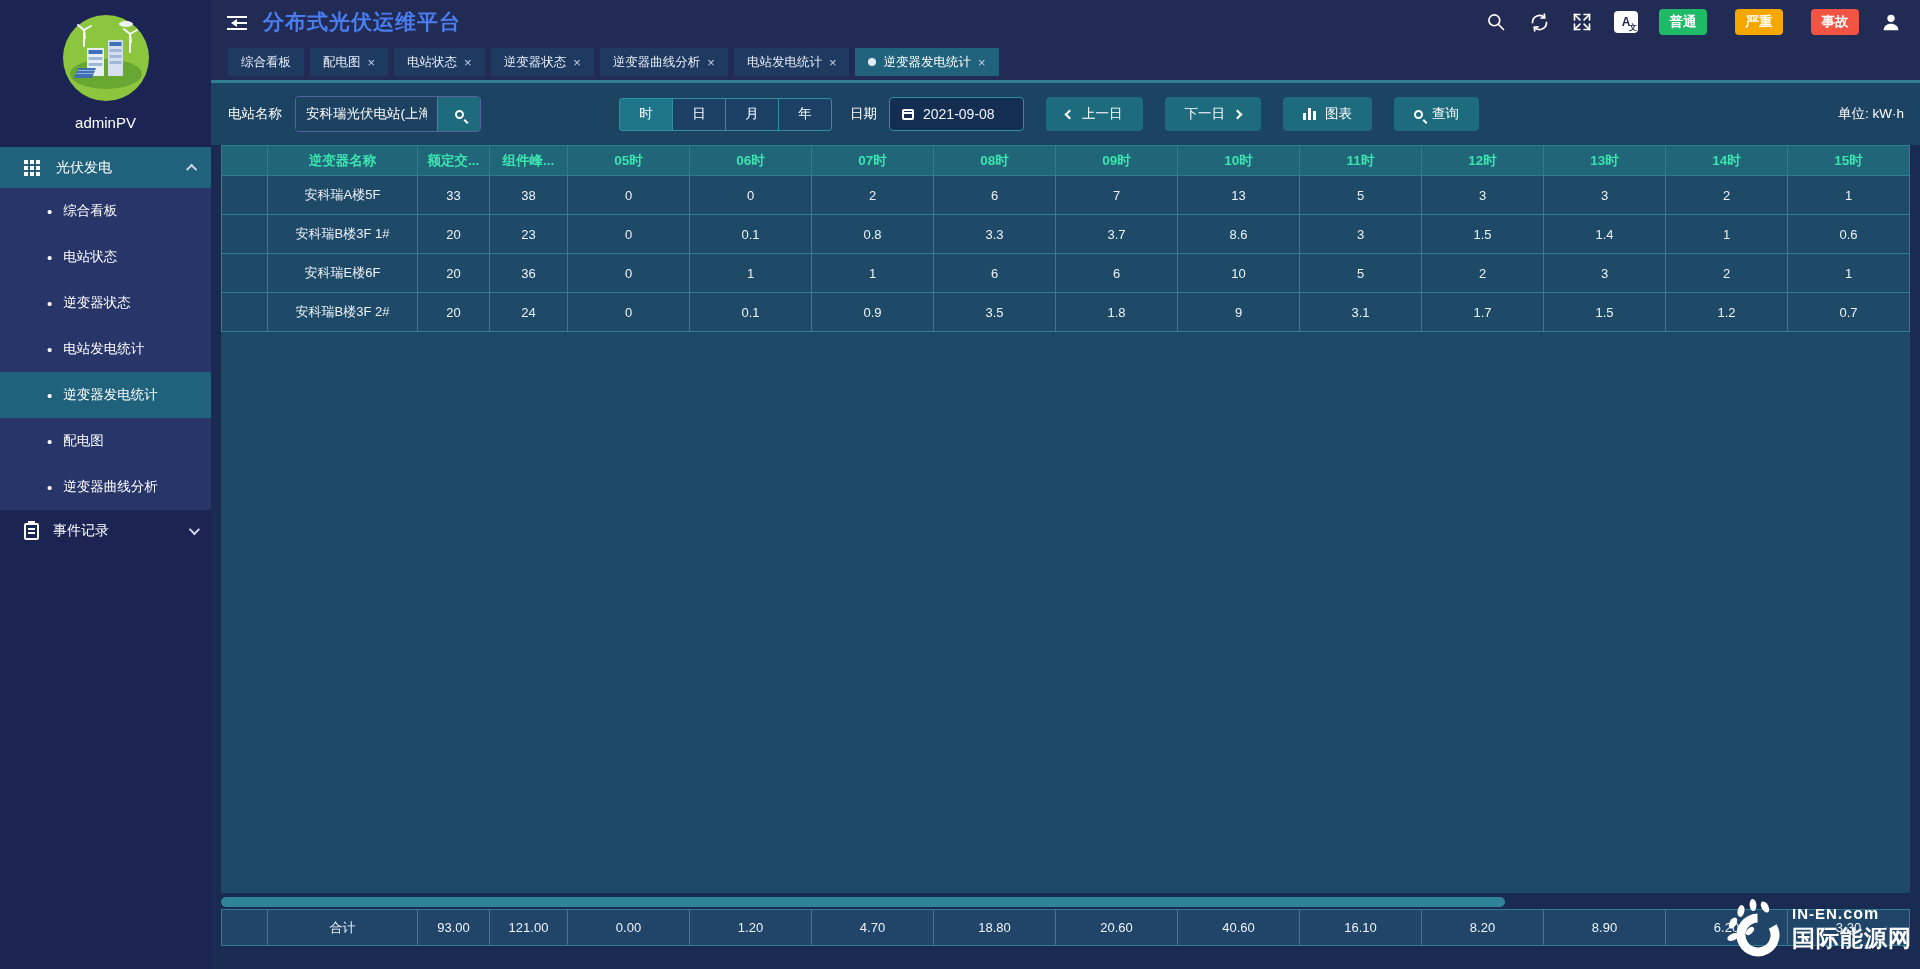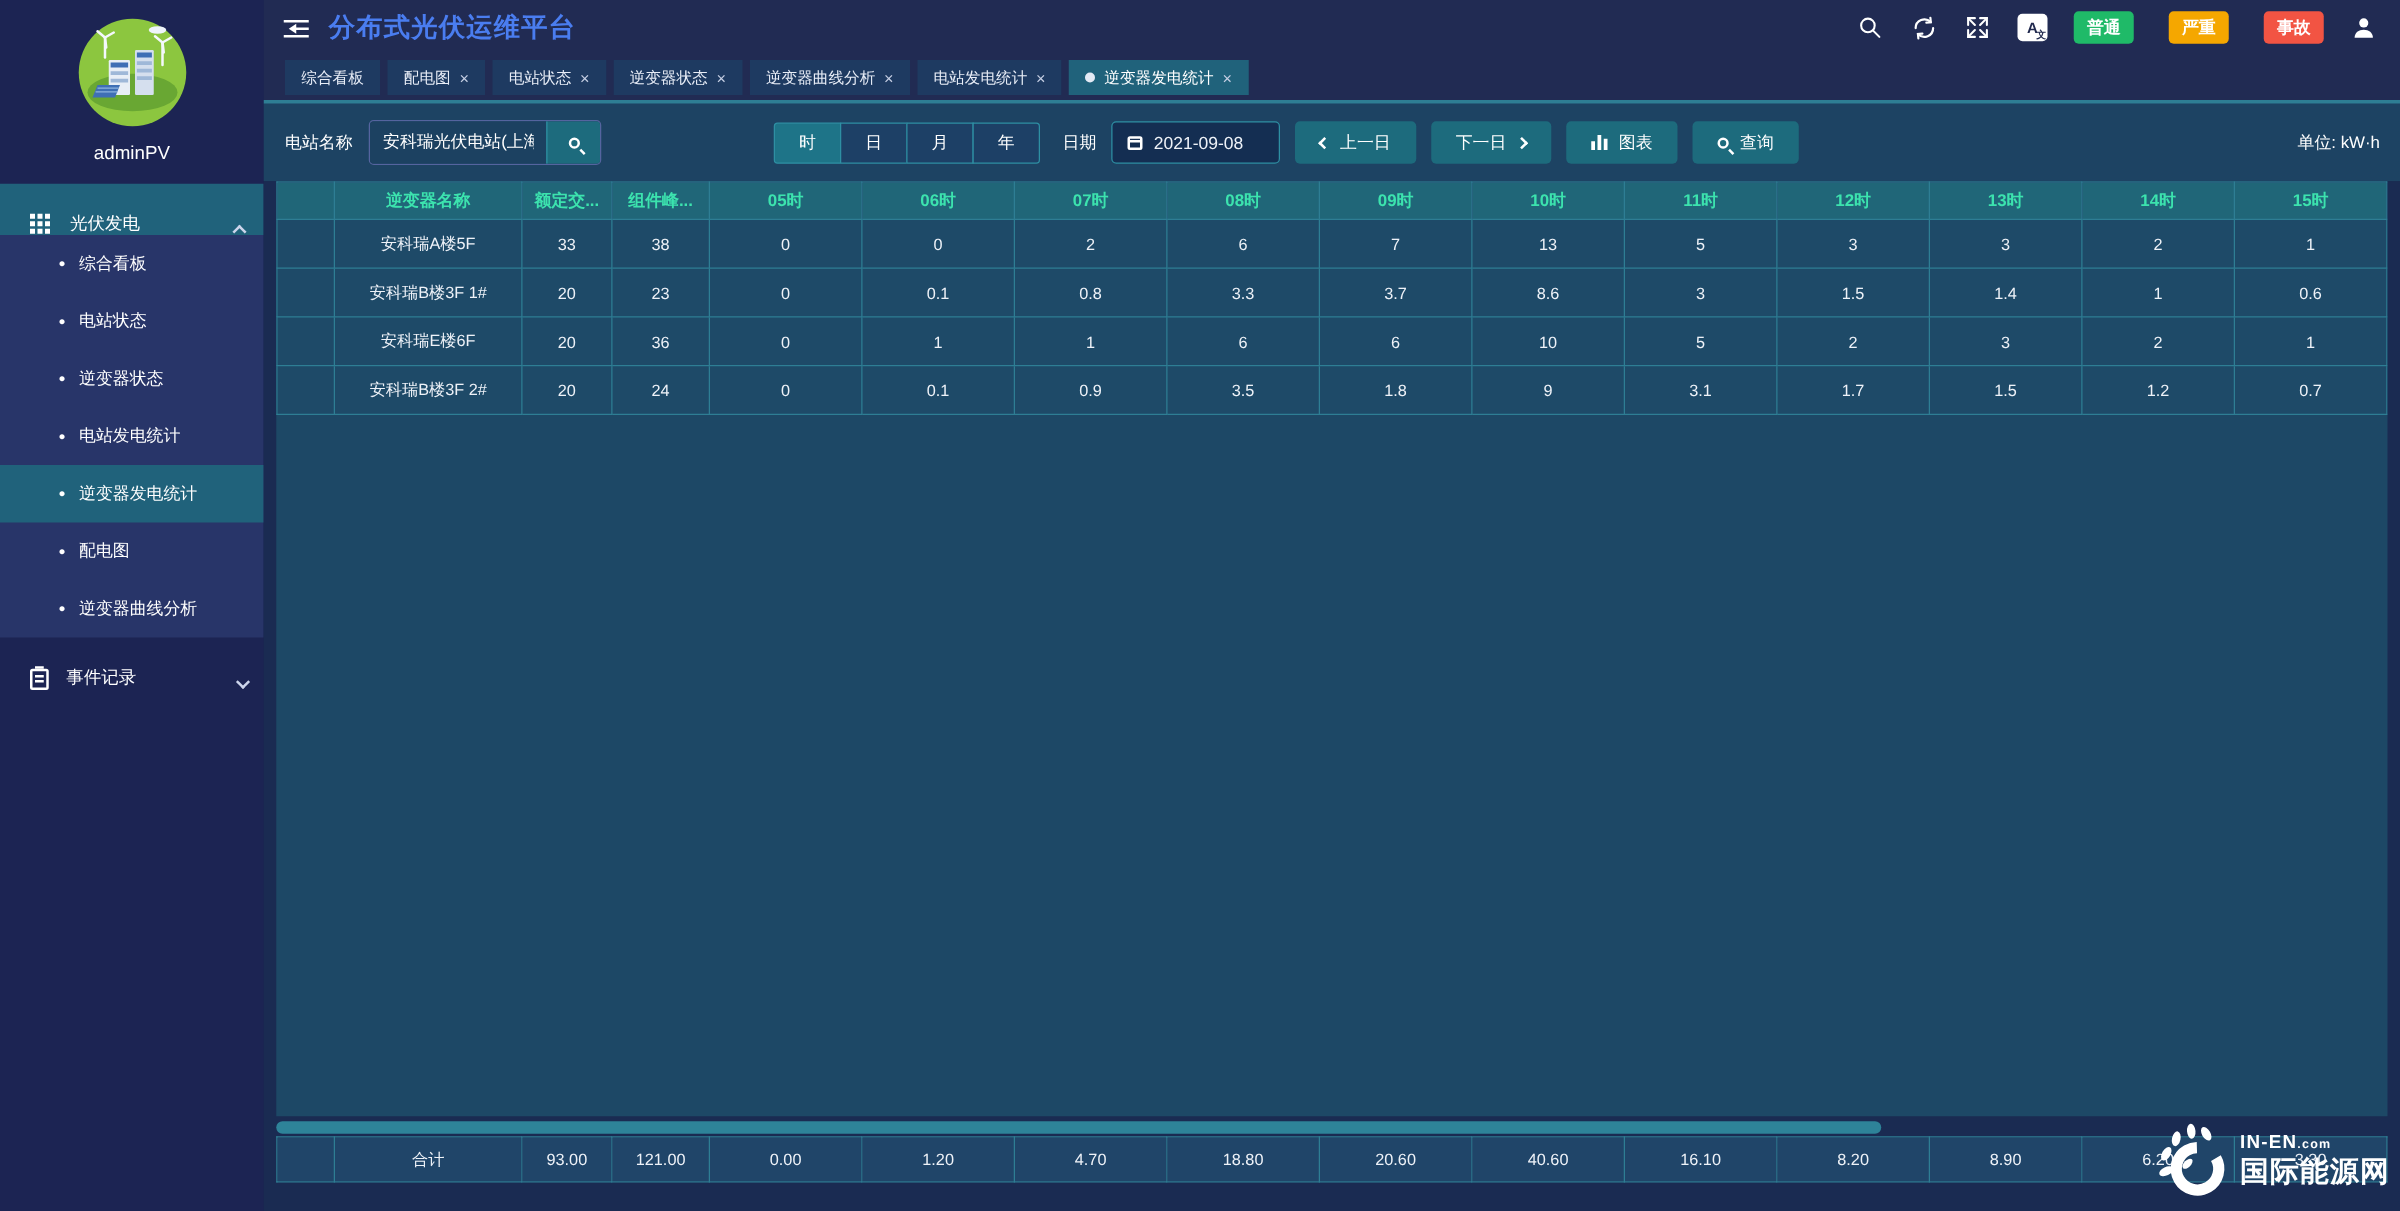--- a/index.html
+++ b/index.html
@@ -10,21 +10,21 @@
   }
   *{box-sizing:border-box;margin:0;padding:0}
   html,body{width:1920px;height:969px;overflow:hidden;background:var(--navy);
     font-family:"Liberation Sans","DejaVu Sans",sans-serif;color:var(--txt)}
   .app{display:flex;width:1920px;height:969px}
 
   
   .sidebar{width:211px;flex:none;background:var(--sidebar);height:100%;overflow:hidden}
   .logo-wrap{display:flex;justify-content:center;padding-top:12px}
   .username{text-align:center;font-size:15px;color:#fff;margin:10px 0 16px}
-  .menu-top{height:41px;display:flex;align-items:flex-end;padding:0 14px 0 24px;
+  .menu-top{height:41px;display:flex;align-items:center;padding:0 14px 0 24px;
     font-size:14px;color:#fff;cursor:pointer}
   .menu-top.active{background:var(--teal-act)}
   .mi{margin-right:14px}
   .mlabel{flex:1}
   .chev{width:8px;height:8px;border-right:2px solid #cdd5ec;border-bottom:2px solid #cdd5ec;
     display:inline-block;flex:none}
   .chev.down{transform:rotate(45deg) translateY(-2px)}
   .chev.up{transform:rotate(-135deg) translateY(-2px)}
   .submenu{background:var(--submenu)}
   .sub-item{height:46px;display:flex;align-items:center;padding-left:47px;font-size:13.5px;
@@ -87,21 +87,21 @@
   .seg .seg-btn:first-child{margin-left:0;border-radius:3px 0 0 3px}
   .seg .seg-btn:last-child{border-radius:0 3px 3px 0}
   .seg .seg-btn.active{background:#1e7488}
   .date-label{margin-left:18px}
   .datebox{margin-left:0;height:34px;min-width:135px;border:1px solid var(--btnb);border-radius:4px;
     background:#142e52;display:flex;align-items:center;padding:0 12px;gap:9px;cursor:pointer;font-size:14px}
   .cal{width:12px;height:11px;border:2px solid #fff;border-radius:2px;position:relative}
   .cal::before{content:"";position:absolute;left:0;top:1px;width:8px;height:2px;background:#fff}
   .btn{height:34px;background:var(--btn);border:none;border-radius:4px;color:#fff;font-size:13.5px;
     display:flex;align-items:center;justify-content:center;padding:0 20px;cursor:pointer;gap:9px;font-family:inherit}
-  .btn.ml{margin-left:12px}
+  .btn.ml{margin-left:22px}
   .chl,.chr{width:7px;height:7px;border-left:2px solid #fff;border-bottom:2px solid #fff;display:inline-block}
   .chl{transform:rotate(45deg)}
   .chr{transform:rotate(-135deg)}
   .mag{width:9px;height:9px;border:2px solid #fff;border-radius:50%;position:relative;display:inline-block}
   .mag::after{content:"";position:absolute;width:2px;height:5px;background:#fff;left:8px;top:7px;transform:rotate(-45deg)}
   .bars{display:inline-flex;align-items:flex-end;gap:2px;height:12px}
   .bars i{width:3px;background:#fff;display:block}
   .unit{margin-left:auto;color:#fff;font-size:13.5px;padding-right:4px}
 
   
@@ -112,21 +112,21 @@
   thead th{height:30px;background:var(--hcell);color:var(--green);font-weight:bold;font-size:13.5px}
   tbody td{height:39px;background:var(--cell)}
   .ftable td{height:36px;background:var(--fcell);font-size:13px}
   .cbx{width:15px;height:15px;background:#fff;border-radius:2px;margin:0 auto;cursor:pointer}
   .hscroll{height:14px;display:flex;align-items:center;margin-top:2px}
   .hthumb{width:76%;height:10px;border-radius:5px;background:#2e8399;cursor:pointer}
 
   
   .watermark{position:absolute;right:8px;bottom:6px;display:flex;align-items:center;gap:4px;z-index:5;color:#fff}
   .wm-text .l1{font-size:15px;font-weight:bold;letter-spacing:1px}
-  .wm-text .l1 small{font-size:10px;font-weight:bold}
+  .wm-text .l1 small{font-size:16px;font-weight:bold}
   .wm-text .l2{font-size:23px;font-weight:bold;letter-spacing:1px}
 </style>
 </head>
 <body>
 
 <div class="app">
 
   <aside class="sidebar">
     <div class="logo-wrap">
       <svg width="92" height="92" viewBox="0 0 92 92">

